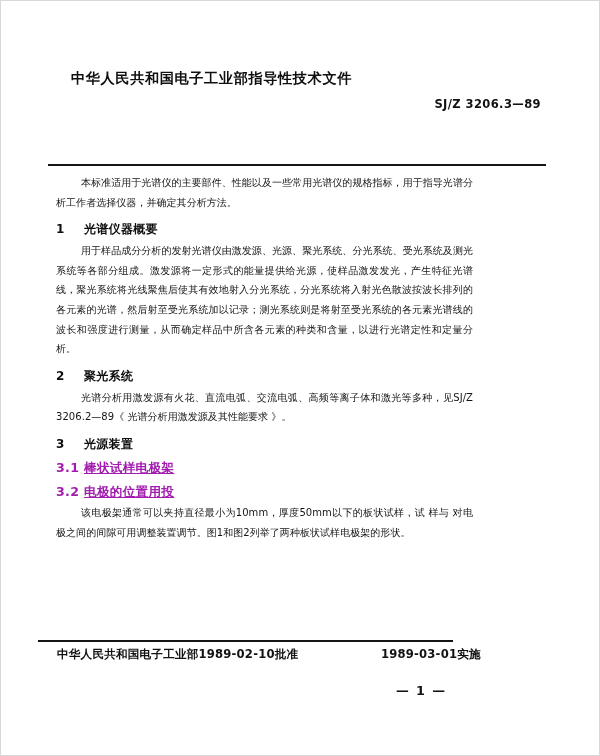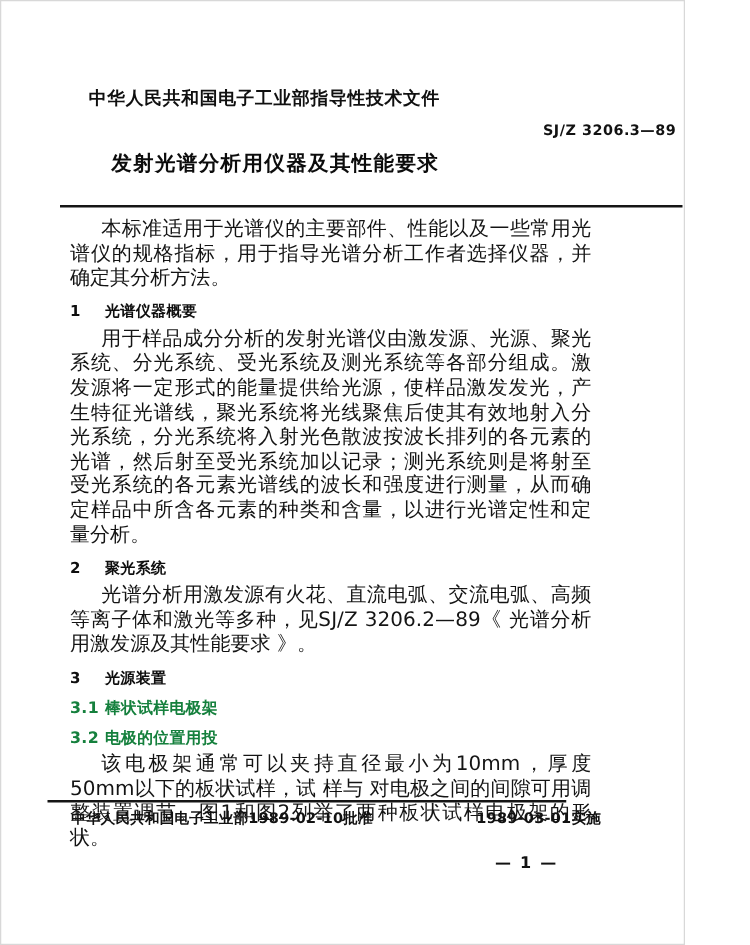--- a/index.html
+++ b/index.html
@@ -2,21 +2,21 @@
 <html><head>
 <meta charset="utf-8">
 <style>
   html, body {
     margin: 0;
     padding: 0;
     background: #ffffff;
   }
   #page {
     position: relative;
-    width: 548px;
+    width: 600px;
     height: 756px;
     background: #ffffff;
     border: 1px solid #d8d8d8;
     box-sizing: border-box;
     font-family: "DejaVu Sans", "Liberation Sans", sans-serif;
     color: #121212;
     overflow: hidden;
   }
 
   
@@ -75,21 +75,21 @@
 
   
   .body-col {
     position: absolute;
     left: 55px;
     top: 172px;
     width: 417px;
   }
   p.para {
     margin: 0 0 2px 0;
-    font-size: 16px;
+    font-size: 10px;
     line-height: 19.6px;
     text-align: justify;
     text-justify: inter-character;
     text-indent: 25px;
     letter-spacing: 0.05px;
     color: #141414;
   }
   p.para.tight { margin-bottom: 0; }
 
   h2.sec {
@@ -107,22 +107,23 @@
     font-family: "DejaVu Sans", "Liberation Sans", sans-serif;
   }
   h2.sec .sec-title { margin-left: 2px; }
 
   h3.subsec {
     margin: 6px 0 2px 0;
     font-size: 12.6px;
     font-weight: bold;
     line-height: 18px;
     letter-spacing: 0.3px;
-    color: #15803d;
-    white-space: nowrap;
+    color: #a21caf;
+    white-space: nowrap;
+    text-decoration: underline;
   }
   h3.subsec .num {
     display: inline-block;
     min-width: 26px;
   }
   h3.subsec .sec-title { margin-left: 2px; }
 
   
   .footer-approve {
     position: absolute;
@@ -153,21 +154,20 @@
   }
 </style>
 </head>
 <body>
 
 <div id="page">
 
   <div class="masthead">
     <div class="issuer-line">中华人民共和国电子工业部指导性技术文件</div>
     <div class="std-no">SJ/Z 3206.3—89</div>
-    <div class="doc-title">发射光谱分析用仪器及其性能要求</div>
   </div>
 
   <div class="rule-top"></div>
 
   <div class="body-col">
 
     <p class="para">本标准适用于光谱仪的主要部件、性能以及一些常用光谱仪的规格指标，用于指导光谱分析工作者选择仪器，并确定其分析方法。</p>
 
     <h2 class="sec">
       <span class="num">1</span><span class="sec-title">光谱仪器概要</span>

